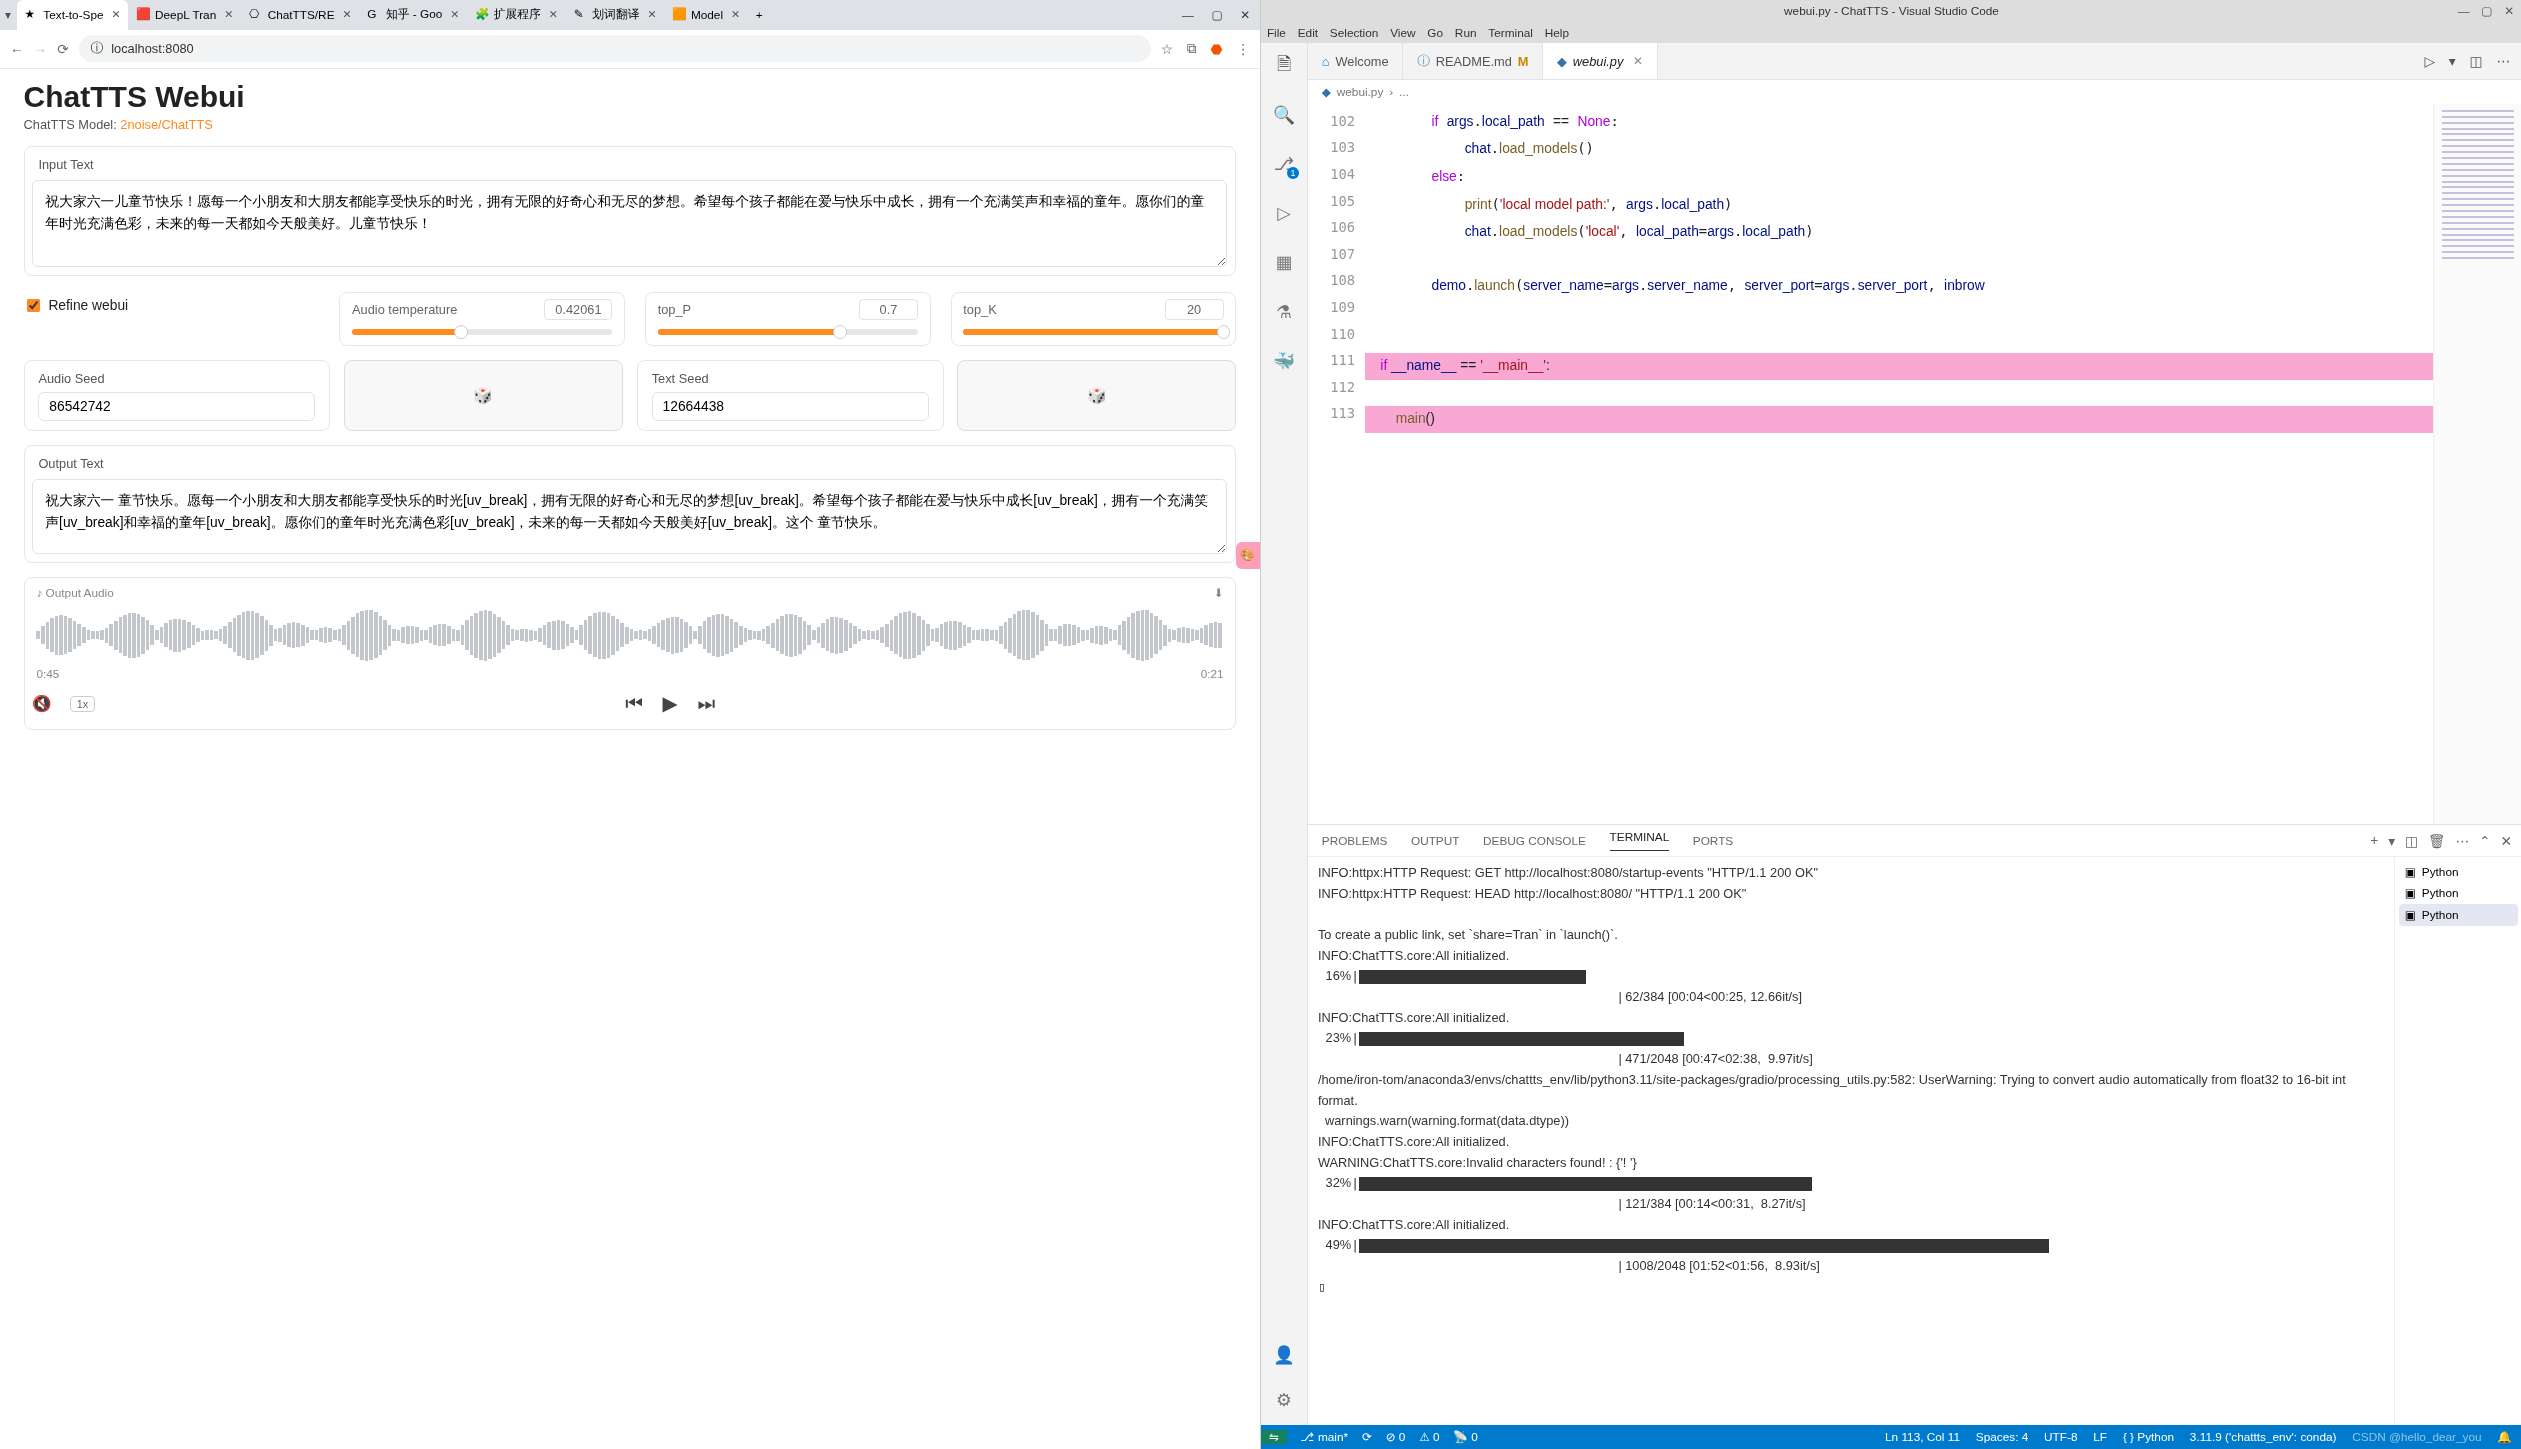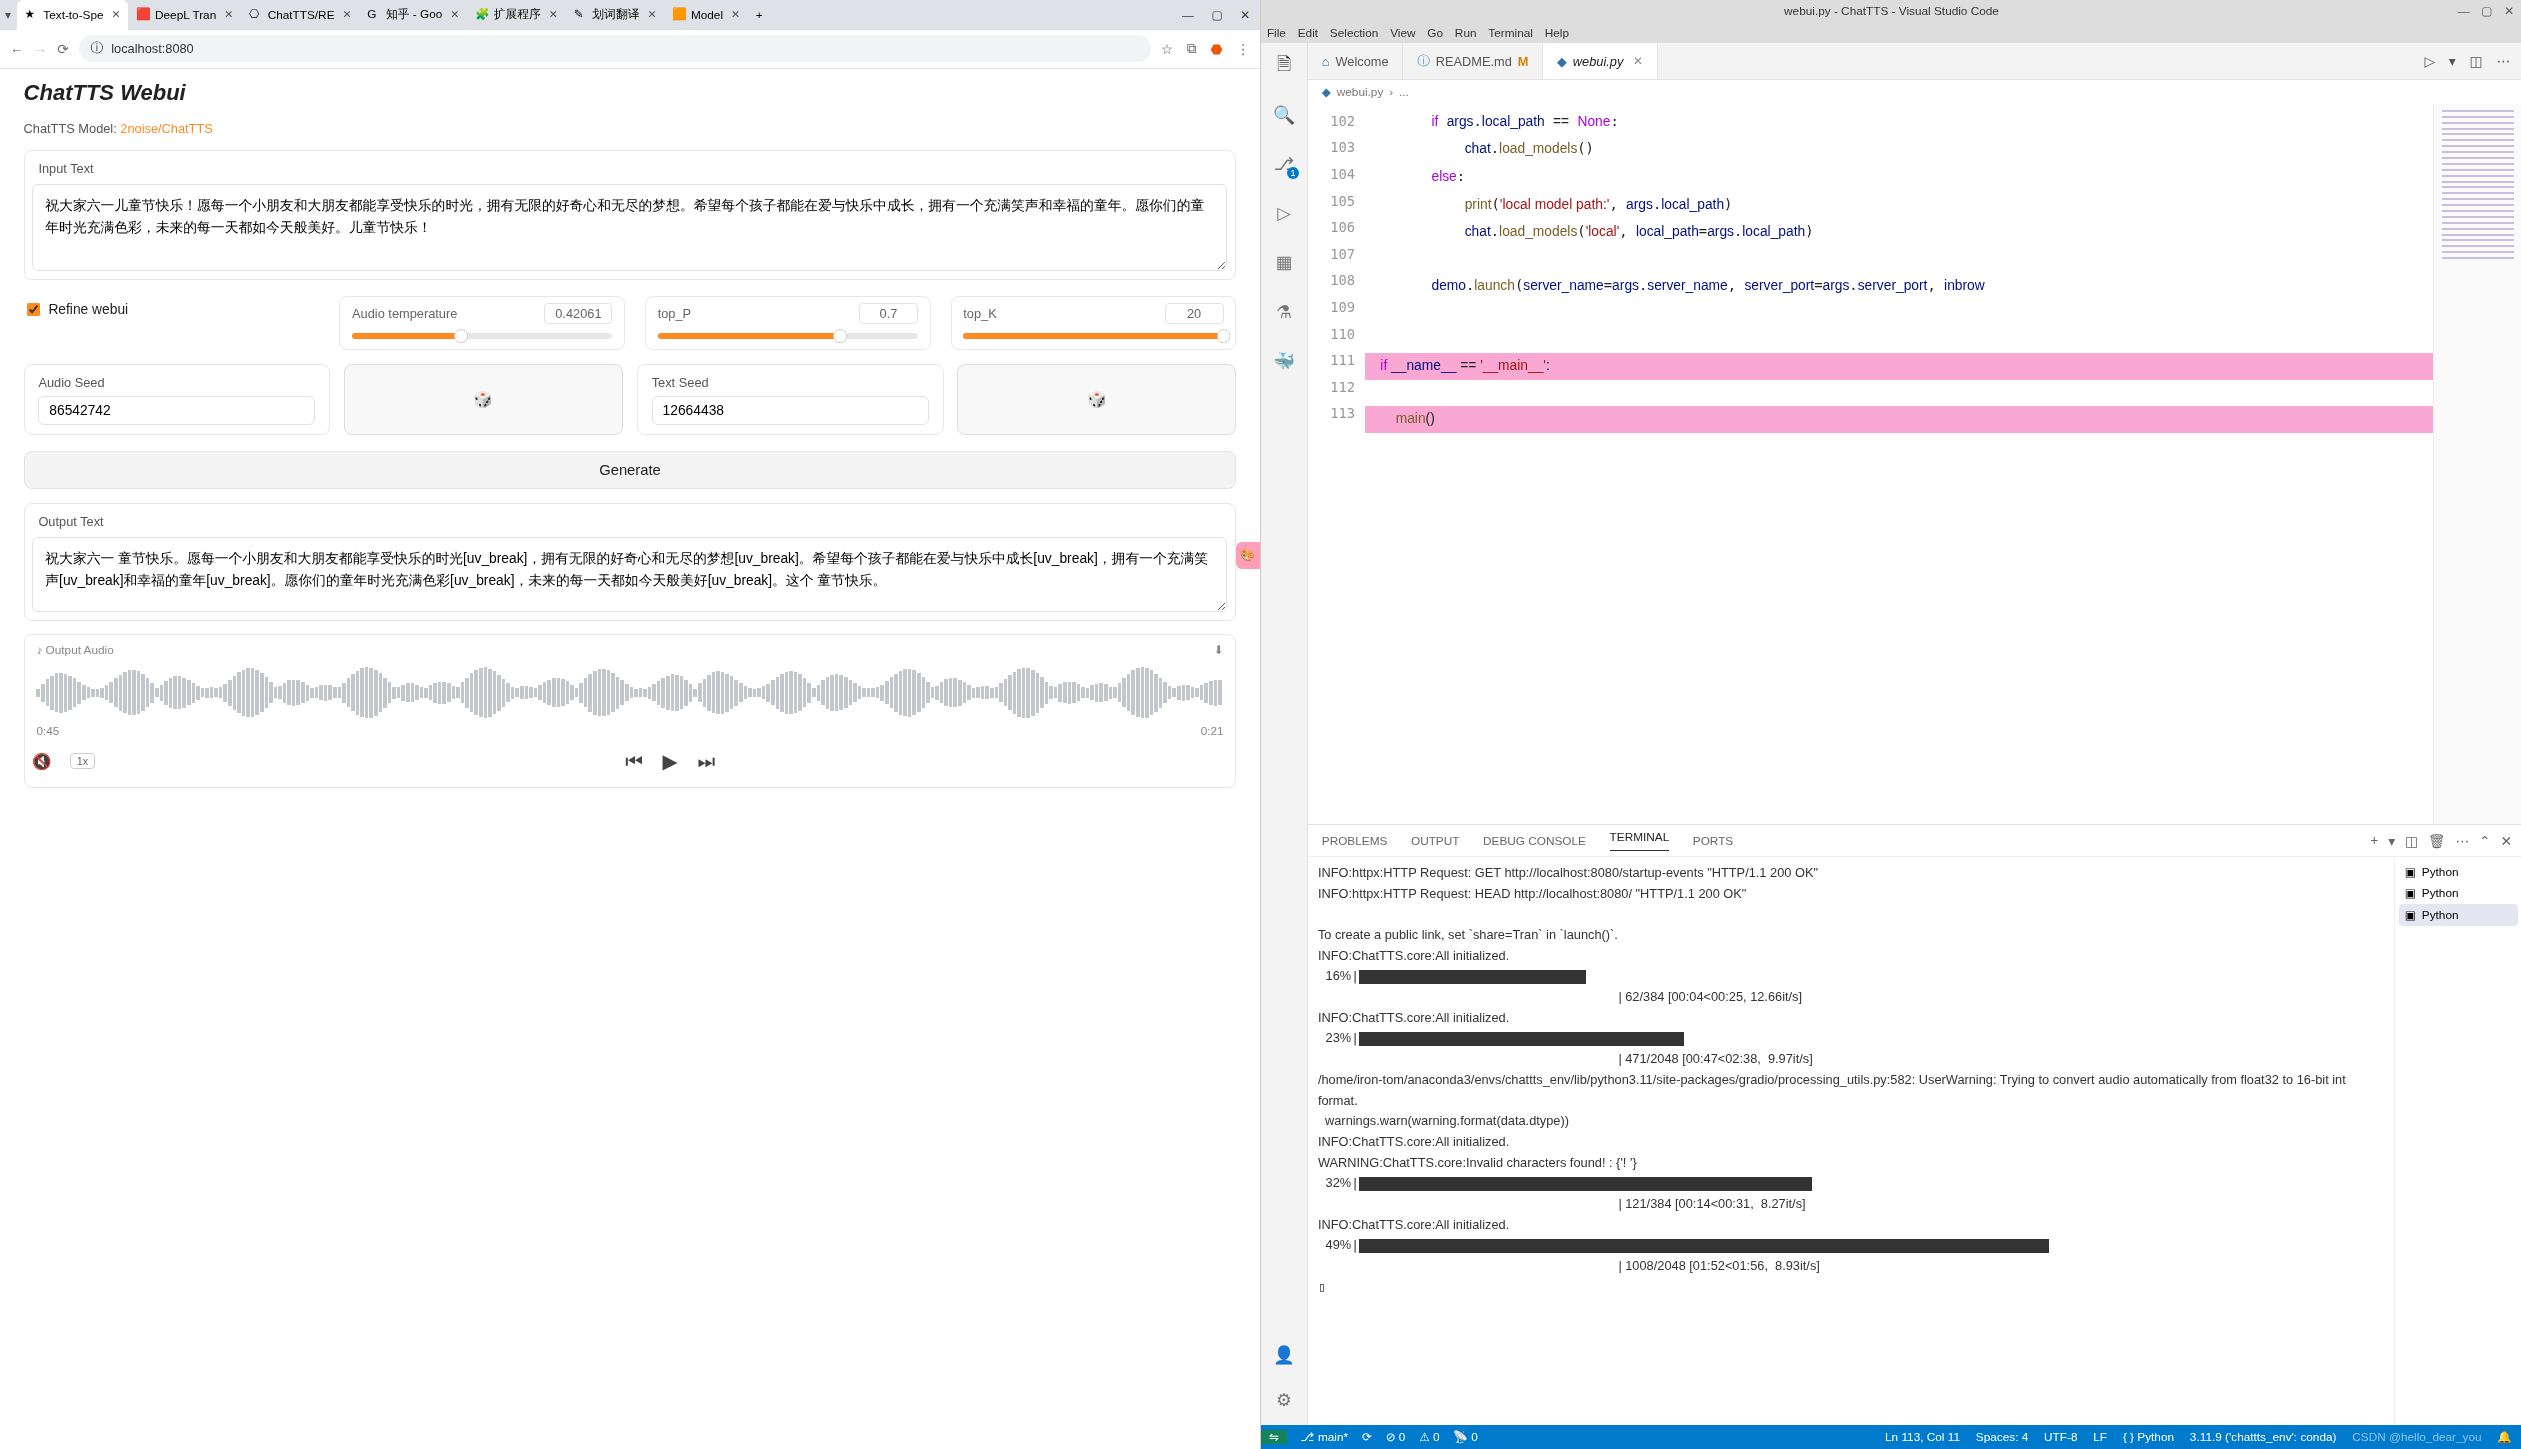--- a/index.html
+++ b/index.html
@@ -13,21 +13,21 @@
 .tab .fav { width: 13.8px; height: 13.8px; margin-right: 4.9px; font-size: 11.8px; line-height: 13.8px; }
 .tab-close { margin-left: 7.9px; color: #555; font-size: 10.8px; cursor: pointer; }
 .newtab { padding: 0 7.9px; cursor: pointer; }
 .winctrls { margin-left: auto; display: flex; gap: 17.7px; padding-right: 9.9px; color: #333; font-size: 11.8px; }
 .addrbar { display: flex; align-items: center; background: #fff; height: 39px; border-bottom: 1px solid #e7e7e7; padding: 0 9.9px; gap: 9.9px; font-size: 13.8px; }
 .addrbar .nav-icn { color: #666; cursor: pointer; font-size: 13.8px; }
 .addrfield { flex: 1; display: flex; align-items: center; height: 27.6px; border-radius: 13.8px; background: #f1f3f4; padding: 0 11.8px; gap: 7.9px; font-size: 12.8px; color: #333; }
 .addr-right { display: flex; gap: 13.8px; color: #666; font-size: 13.8px; }
 
 .page { flex: 1; overflow-y: auto; padding: 11.8px 23.6px; font-size: 13.8px; color: #222; position: relative; }
-.page-h1 { font-size: 22px; font-weight: 700; margin-bottom: 15px; font-style: italic; }
+.page-h1 { font-size: 30px; font-weight: 700; margin-bottom: 3px; }
 .model-line { font-size: 12.8px; color: #555; }
 .model-line a { color: #ff8a1f; text-decoration: none; }
 
 .card { background: #fff; border: 1px solid #e7e7e7; border-radius: 7.9px; margin-top: 13.8px; }
 .field-label { font-size: 12.8px; color: #555; padding: 9.9px 13.8px 0; }
 .textarea { display: block; width: calc(100% - 15.8px); margin: 7.9px; border: 1px solid #e2e2e2; border-radius: 5.9px; padding: 9.9px 11.8px; font-size: 13.8px; line-height: 1.6; resize: vertical; height: 87px; }
 .out-textarea { height: 75px; }
 
 .row-controls { display: flex; gap: 19.7px; margin-top: 15.8px; align-items: flex-start; }
 .chk-wrap { display: flex; align-items: center; gap: 7.9px; font-size: 13.8px; padding: 5.9px 3.9px; width: 296px; }
@@ -239,21 +239,20 @@
       <div class="dice-box">🎲</div>
       <div class="seed-box">
         <div class="label">Text Seed</div>
         <input class="seed-input" value="12664438" style="">
       </div>
       <div class="dice-box">🎲</div>
     </div>
 
     <div class="pink-tab">🎨</div>
 
-    <div class="gen-btn">Generate</div>
 
     <div class="card">
       <div class="field-label">Output Text</div>
       <textarea class="textarea out-textarea" style="">祝大家六一 童节快乐。愿每一个小朋友和大朋友都能享受快乐的时光[uv_break]，拥有无限的好奇心和无尽的梦想[uv_break]。希望每个孩子都能在爱与快乐中成长[uv_break]，拥有一个充满笑声[uv_break]和幸福的童年[uv_break]。愿你们的童年时光充满色彩[uv_break]，未来的每一天都如今天般美好[uv_break]。这个 童节快乐。</textarea>
     </div>
 
     <div class="audio-outer">
       <div class="audio-head">
         <span>♪ <span>Output Audio</span></span>
         <span>⬇</span>

